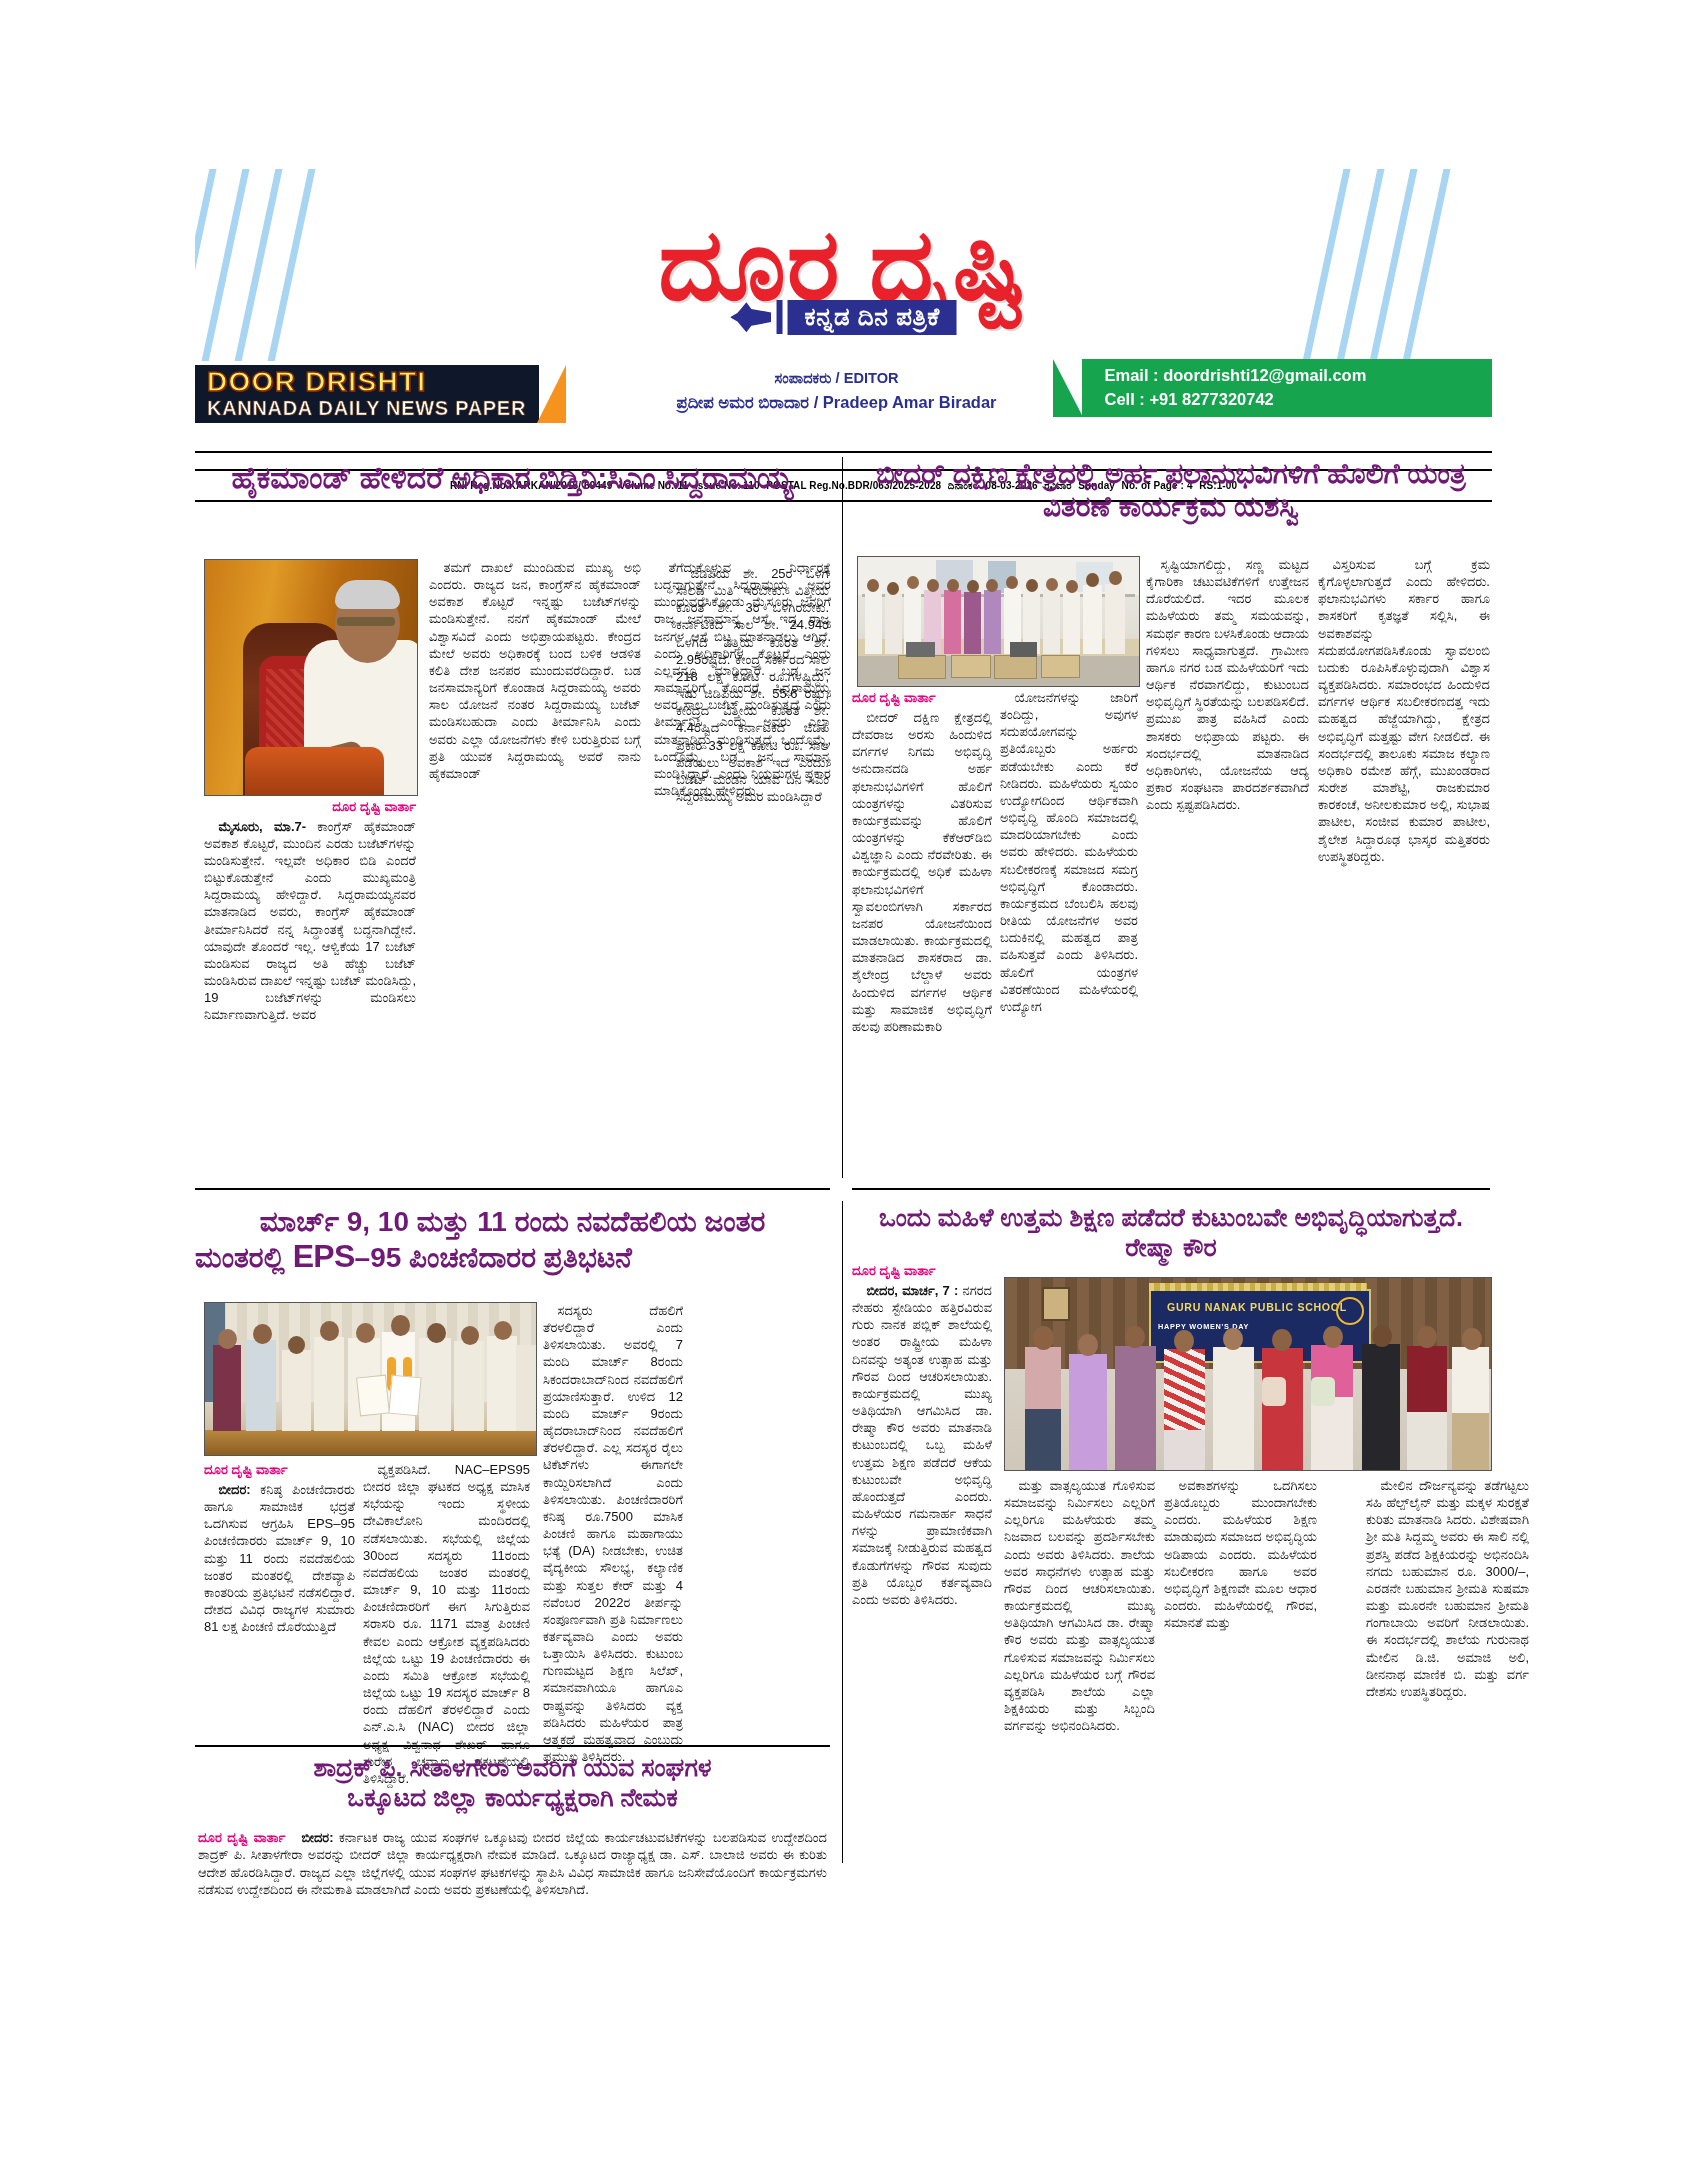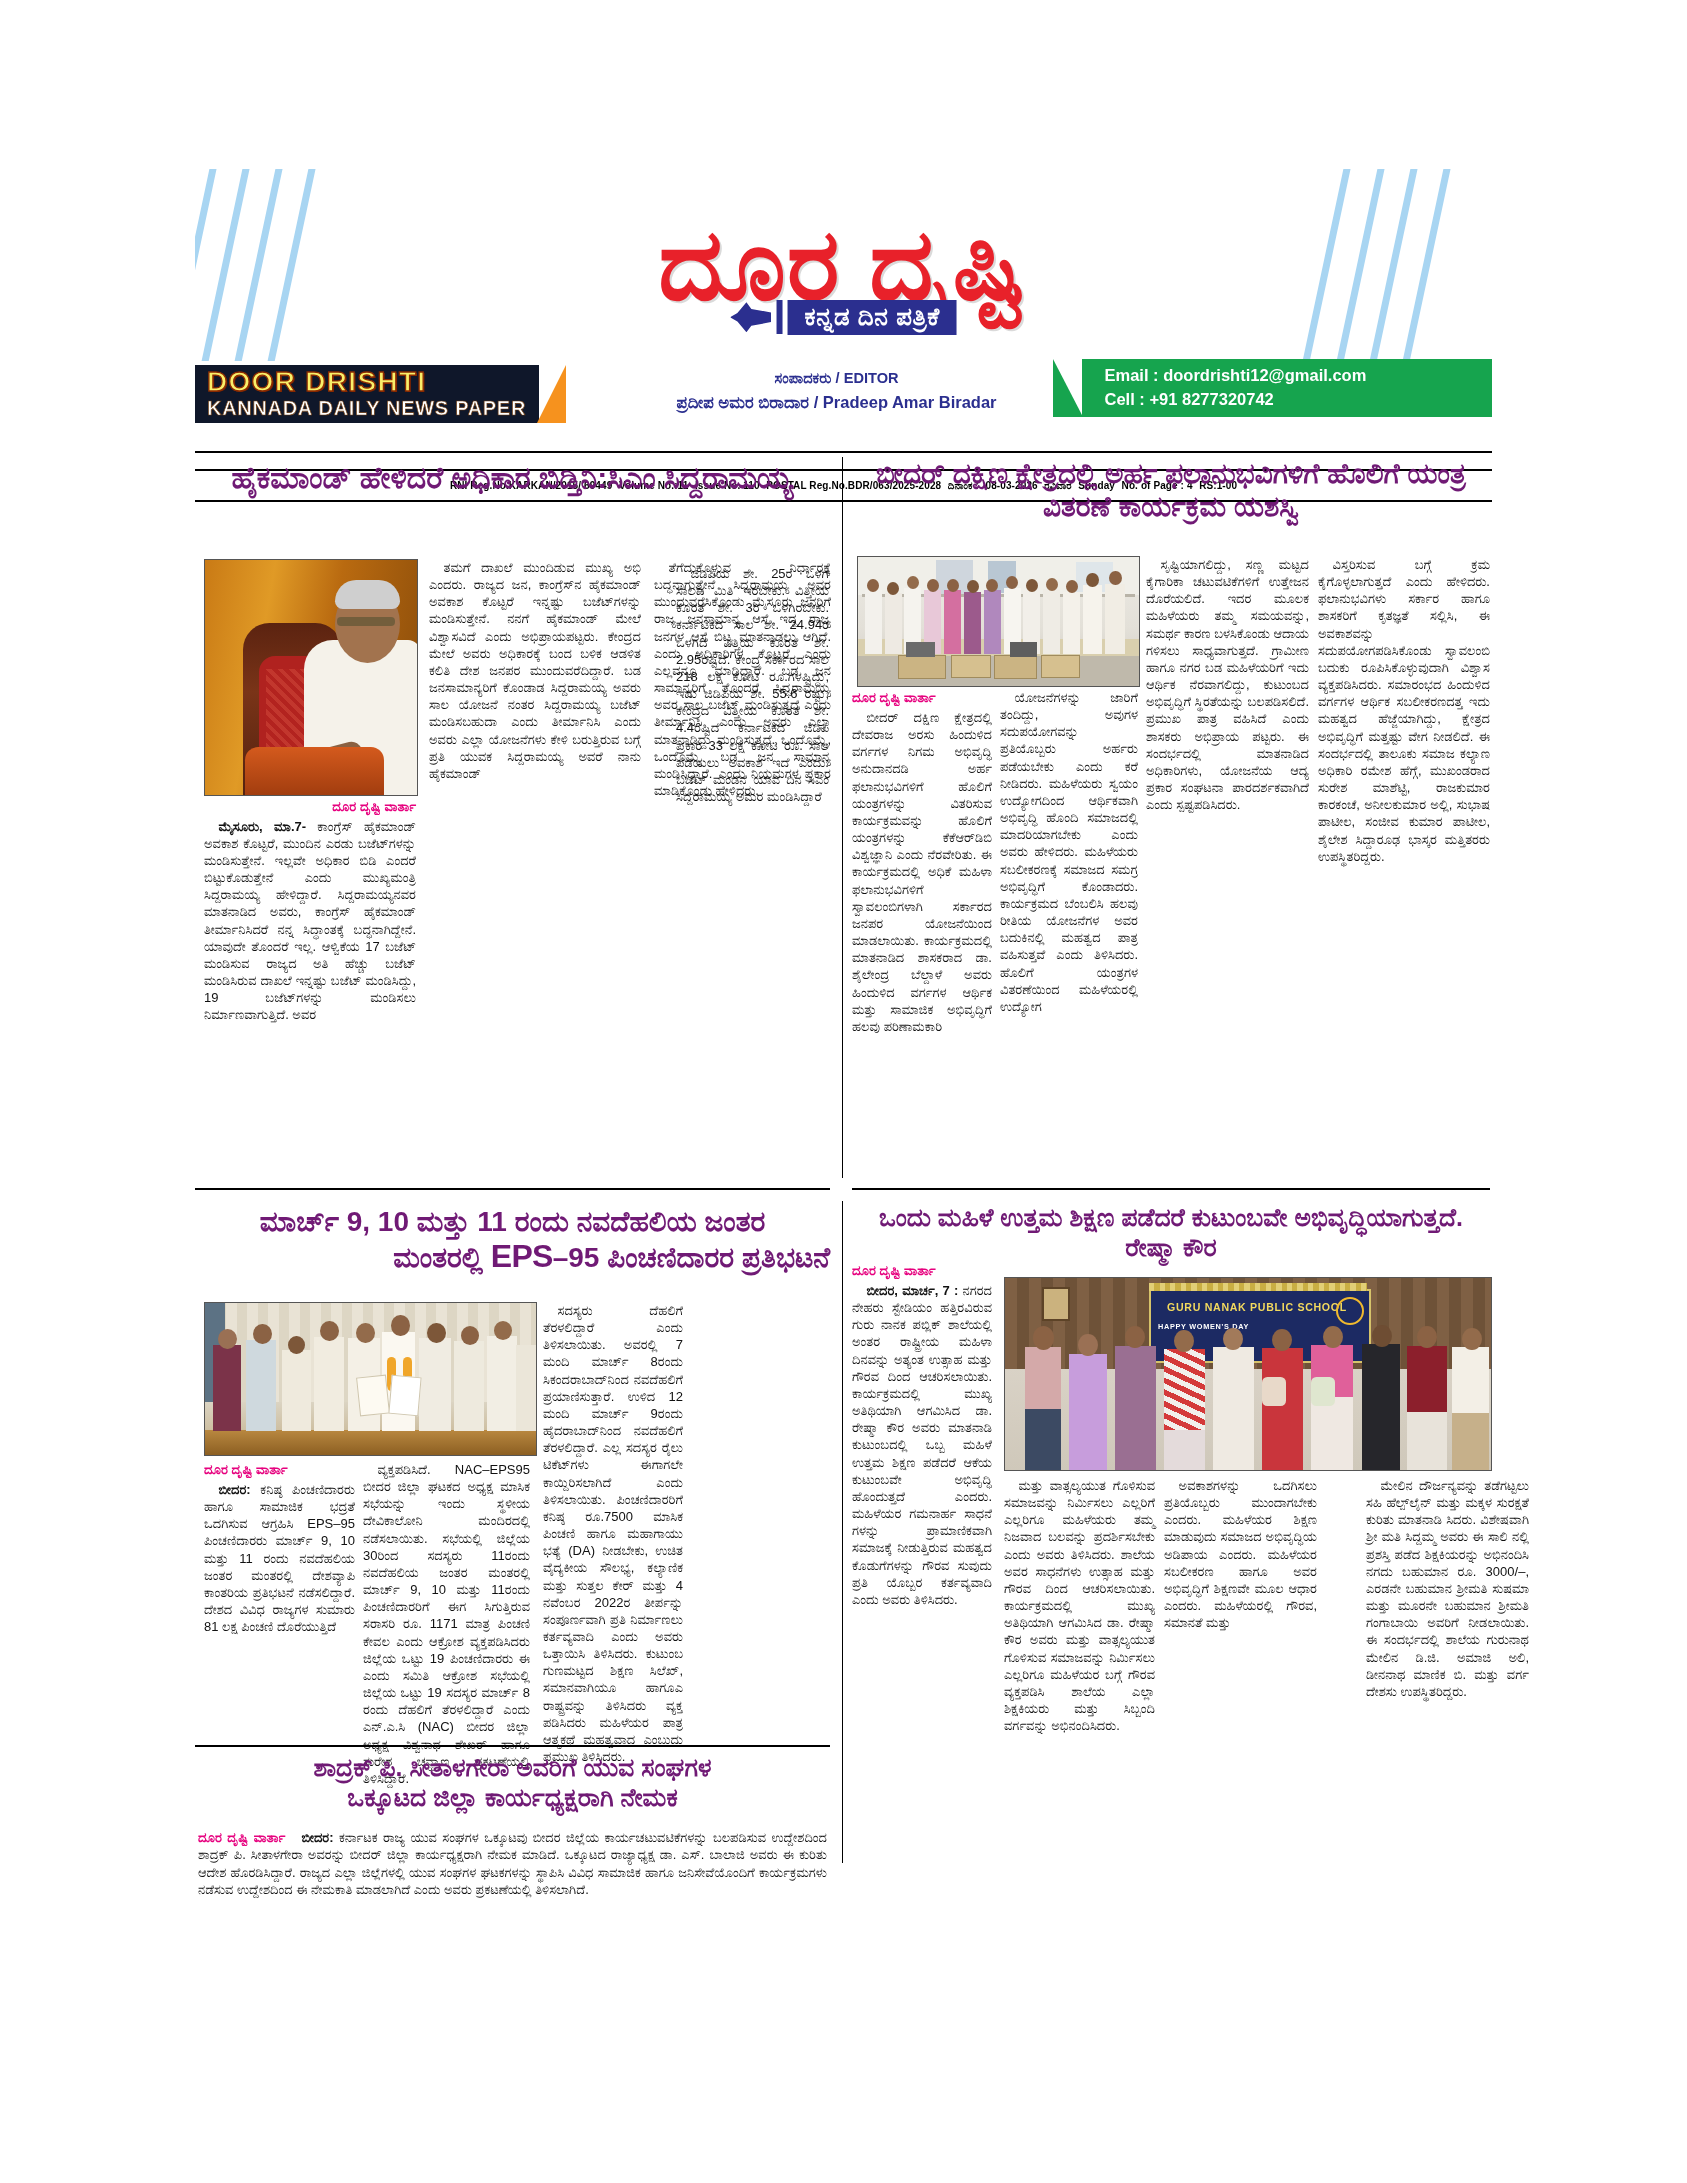--- a/index.html
+++ b/index.html
@@ -225,21 +225,21 @@
 
   <div class="col" style="position:absolute;left:1318px;top:556px;width:172px;">
     <p>ವಿಸ್ತರಿಸುವ ಬಗ್ಗೆ ಕ್ರಮ ಕೈಗೊಳ್ಳಲಾಗುತ್ತದೆ ಎಂದು ಹೇಳಿದರು. ಫಲಾನುಭವಿಗಳು ಸರ್ಕಾರ ಹಾಗೂ ಶಾಸಕರಿಗೆ ಕೃತಜ್ಞತೆ ಸಲ್ಲಿಸಿ, ಈ ಅವಕಾಶವನ್ನು ಸದುಪಯೋಗಪಡಿಸಿಕೊಂಡು ಸ್ವಾವಲಂಬಿ ಬದುಕು ರೂಪಿಸಿಕೊಳ್ಳುವುದಾಗಿ ವಿಶ್ವಾಸ ವ್ಯಕ್ತಪಡಿಸಿದರು. ಸಮಾರಂಭದ ಹಿಂದುಳಿದ ವರ್ಗಗಳ ಆರ್ಥಿಕ ಸಬಲೀಕರಣದತ್ತ ಇದು ಮಹತ್ವದ ಹೆಜ್ಜೆಯಾಗಿದ್ದು, ಕ್ಷೇತ್ರದ ಅಭಿವೃದ್ಧಿಗೆ ಮತ್ತಷ್ಟು ವೇಗ ನೀಡಲಿದೆ. ಈ ಸಂದರ್ಭದಲ್ಲಿ ತಾಲೂಕು ಸಮಾಜ ಕಲ್ಯಾಣ ಅಧಿಕಾರಿ ರಮೇಶ ಹೆಗ್ಗೆ, ಮುಖಂಡರಾದ ಸುರೇಶ ಮಾಶೆಟ್ಟಿ, ರಾಜಕುಮಾರ ಕಾರಕಂಚೆ, ಅನೀಲಕುಮಾರ ಅಲ್ಲಿ, ಸುಭಾಷ ಪಾಟೀಲ, ಸಂಜೀವ ಕುಮಾರ ಪಾಟೀಲ, ಶೈಲೇಶ ಸಿದ್ದಾರೂಢ ಭಾಸ್ಕರ ಮತ್ತಿತರರು ಉಪಸ್ಥಿತರಿದ್ದರು.</p>
   </div>
 
   <div class="rule-h" style="left:195px;top:1188px;width:635px;"></div>
   <div class="rule-h" style="left:852px;top:1188px;width:638px;"></div>
 
   <div style="position:absolute;left:195px;top:1205px;width:635px;">
     <div class="hl hl-lg" style="text-align:center;">ಮಾರ್ಚ್ 9, 10 ಮತ್ತು 11 ರಂದು ನವದೆಹಲಿಯ ಜಂತರ</div>
-    <div class="hl hl-lg" style="text-align:right;">
+    <div class="hl hl-lg" style="text-align:left;">
       <span>ಮಂತರಲ್ಲಿ</span>
       <span style="font-size:32px;font-weight:bold;letter-spacing:-0.7px;">EPS</span><span style="font-size:28px;">–95</span>
       <span>ಪಿಂಚಣಿದಾರರ ಪ್ರತಿಭಟನೆ</span>
     </div>
   </div>
 
   <div class="photo" style="left:204px;top:1302px;width:331px;height:152px;position:absolute;">
     <div class="ph-bg" style="background:linear-gradient(180deg,#e7e2d6 0%,#ddd7c8 62%,#c2ad84 100%);"></div>
     <div style="position:absolute;left:0;top:0;width:331px;height:99px;background:repeating-linear-gradient(90deg,#e9e3d5 0 10.6px,#ddd6c4 10.6px 21px);"></div>
     <div style="position:absolute;left:0;top:0;width:20px;height:99px;background:#5c7284;"></div>

